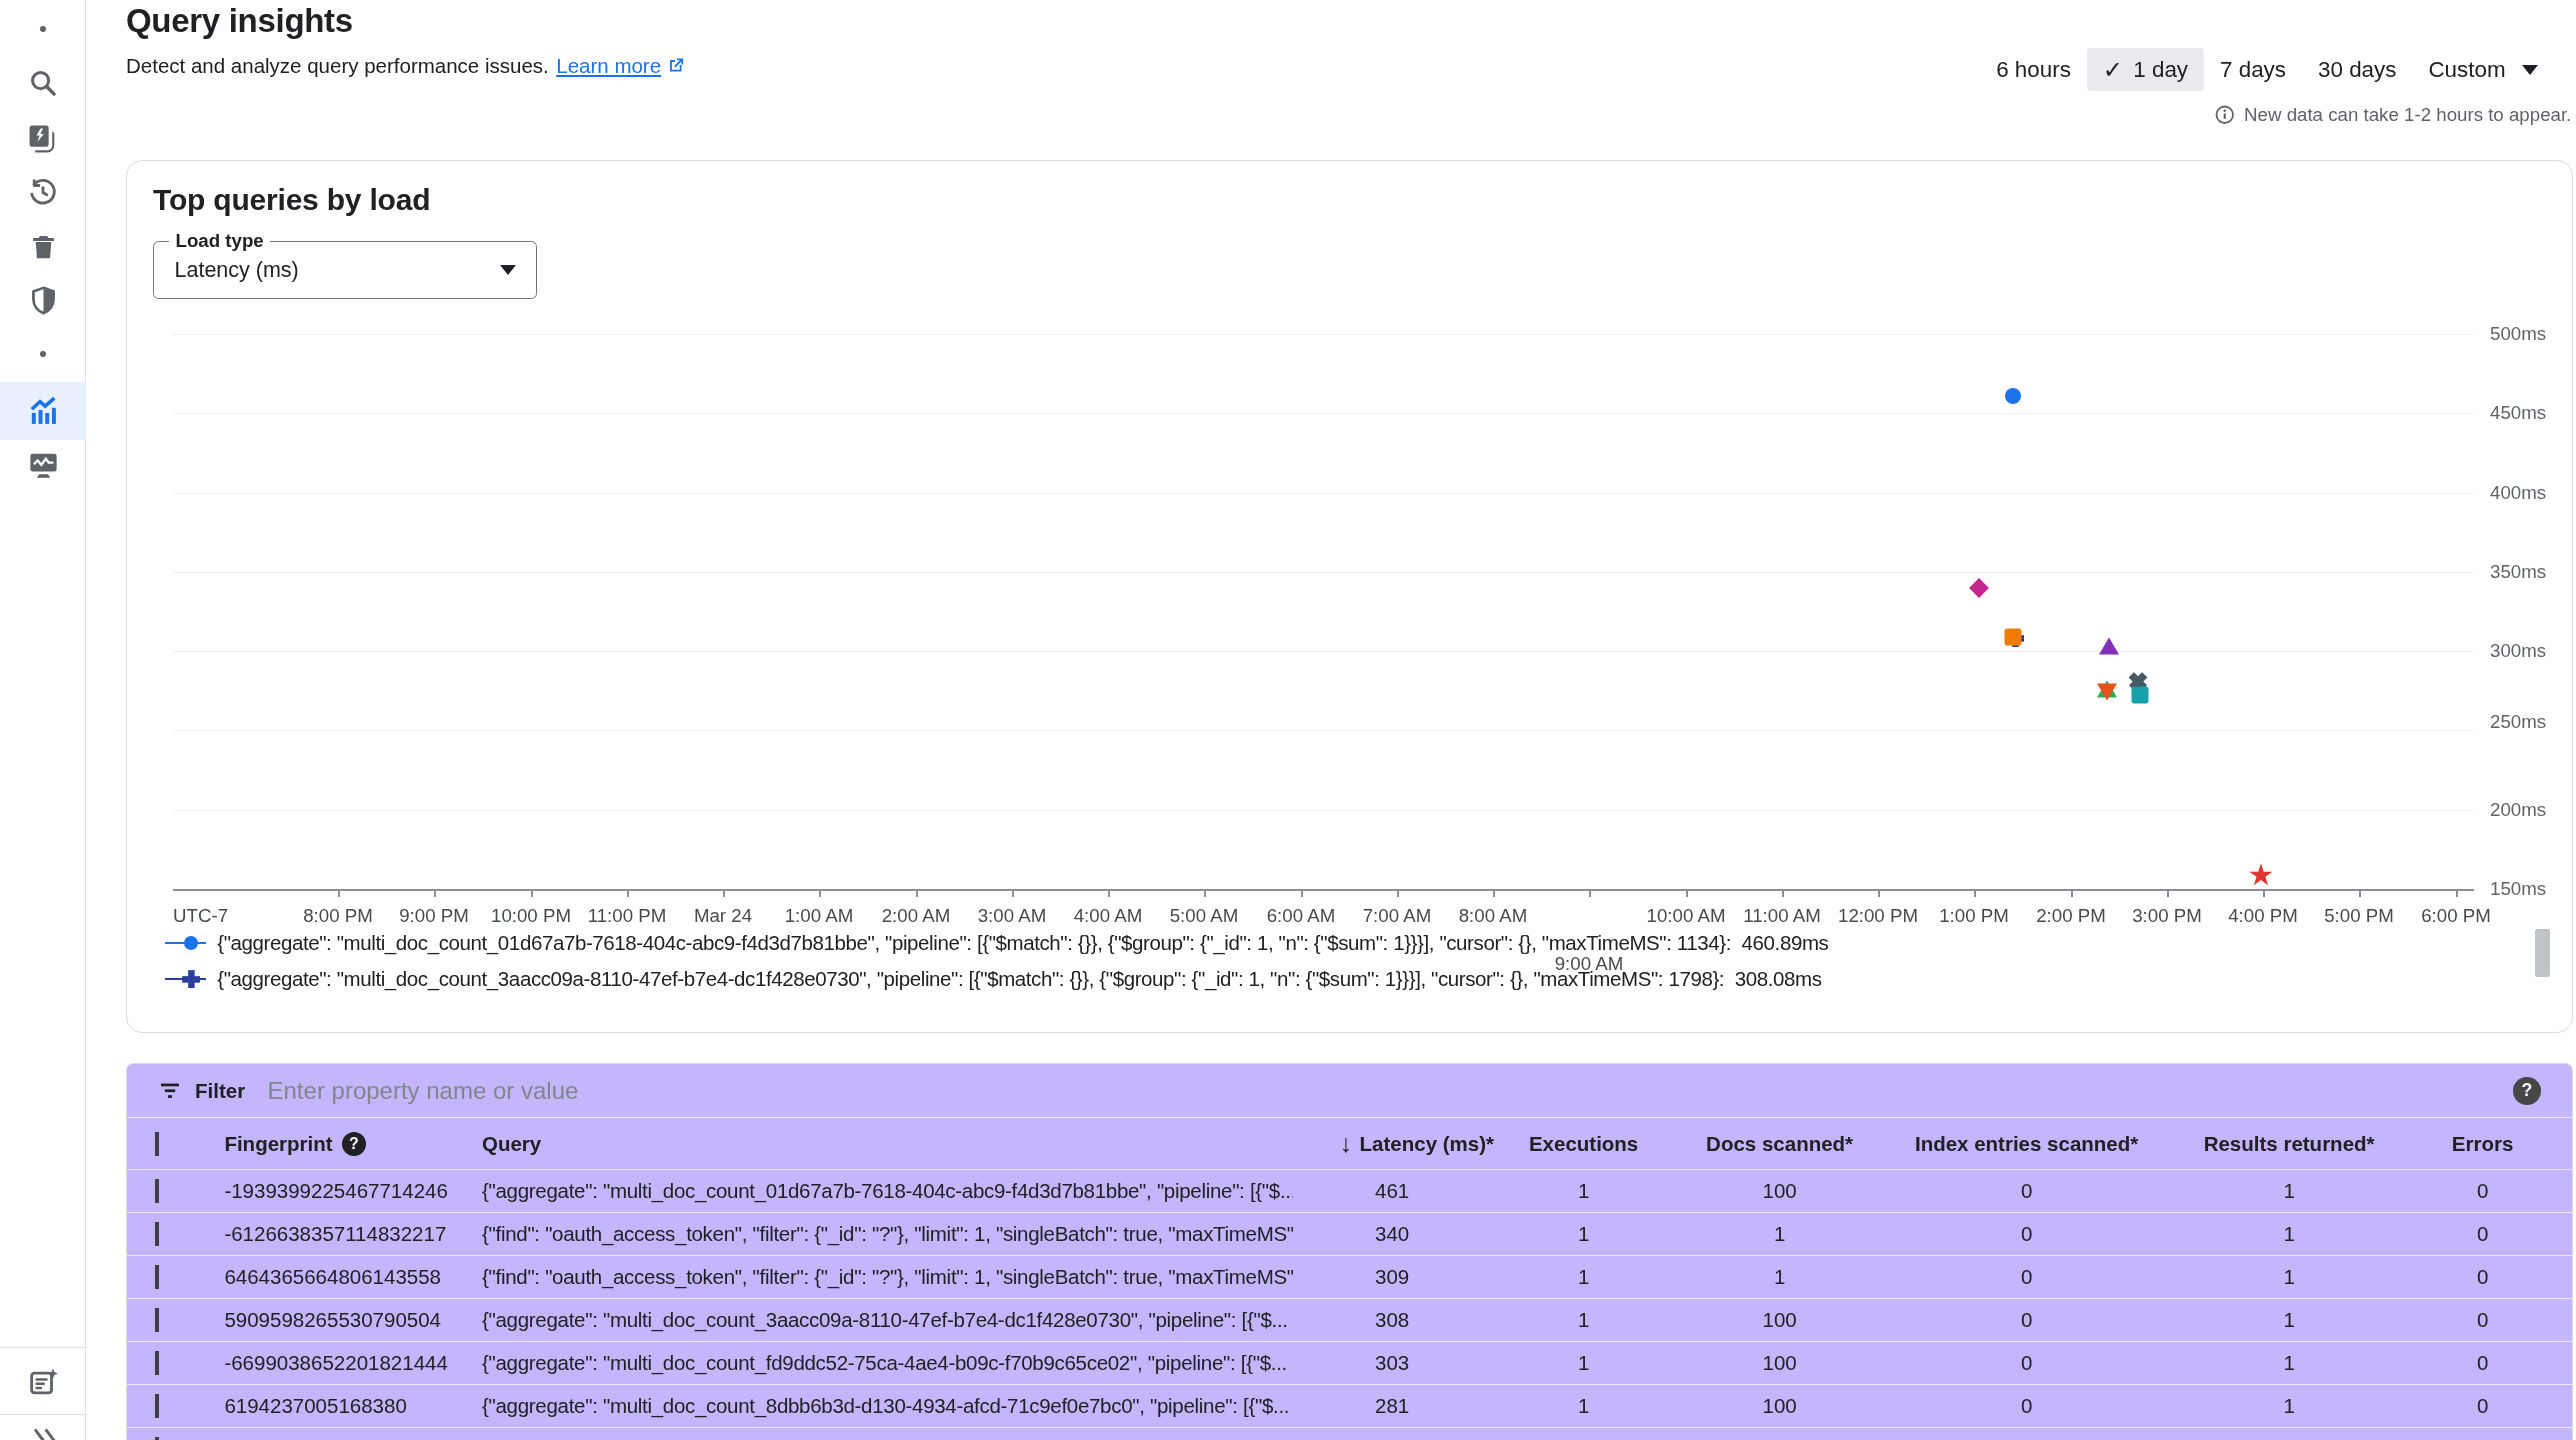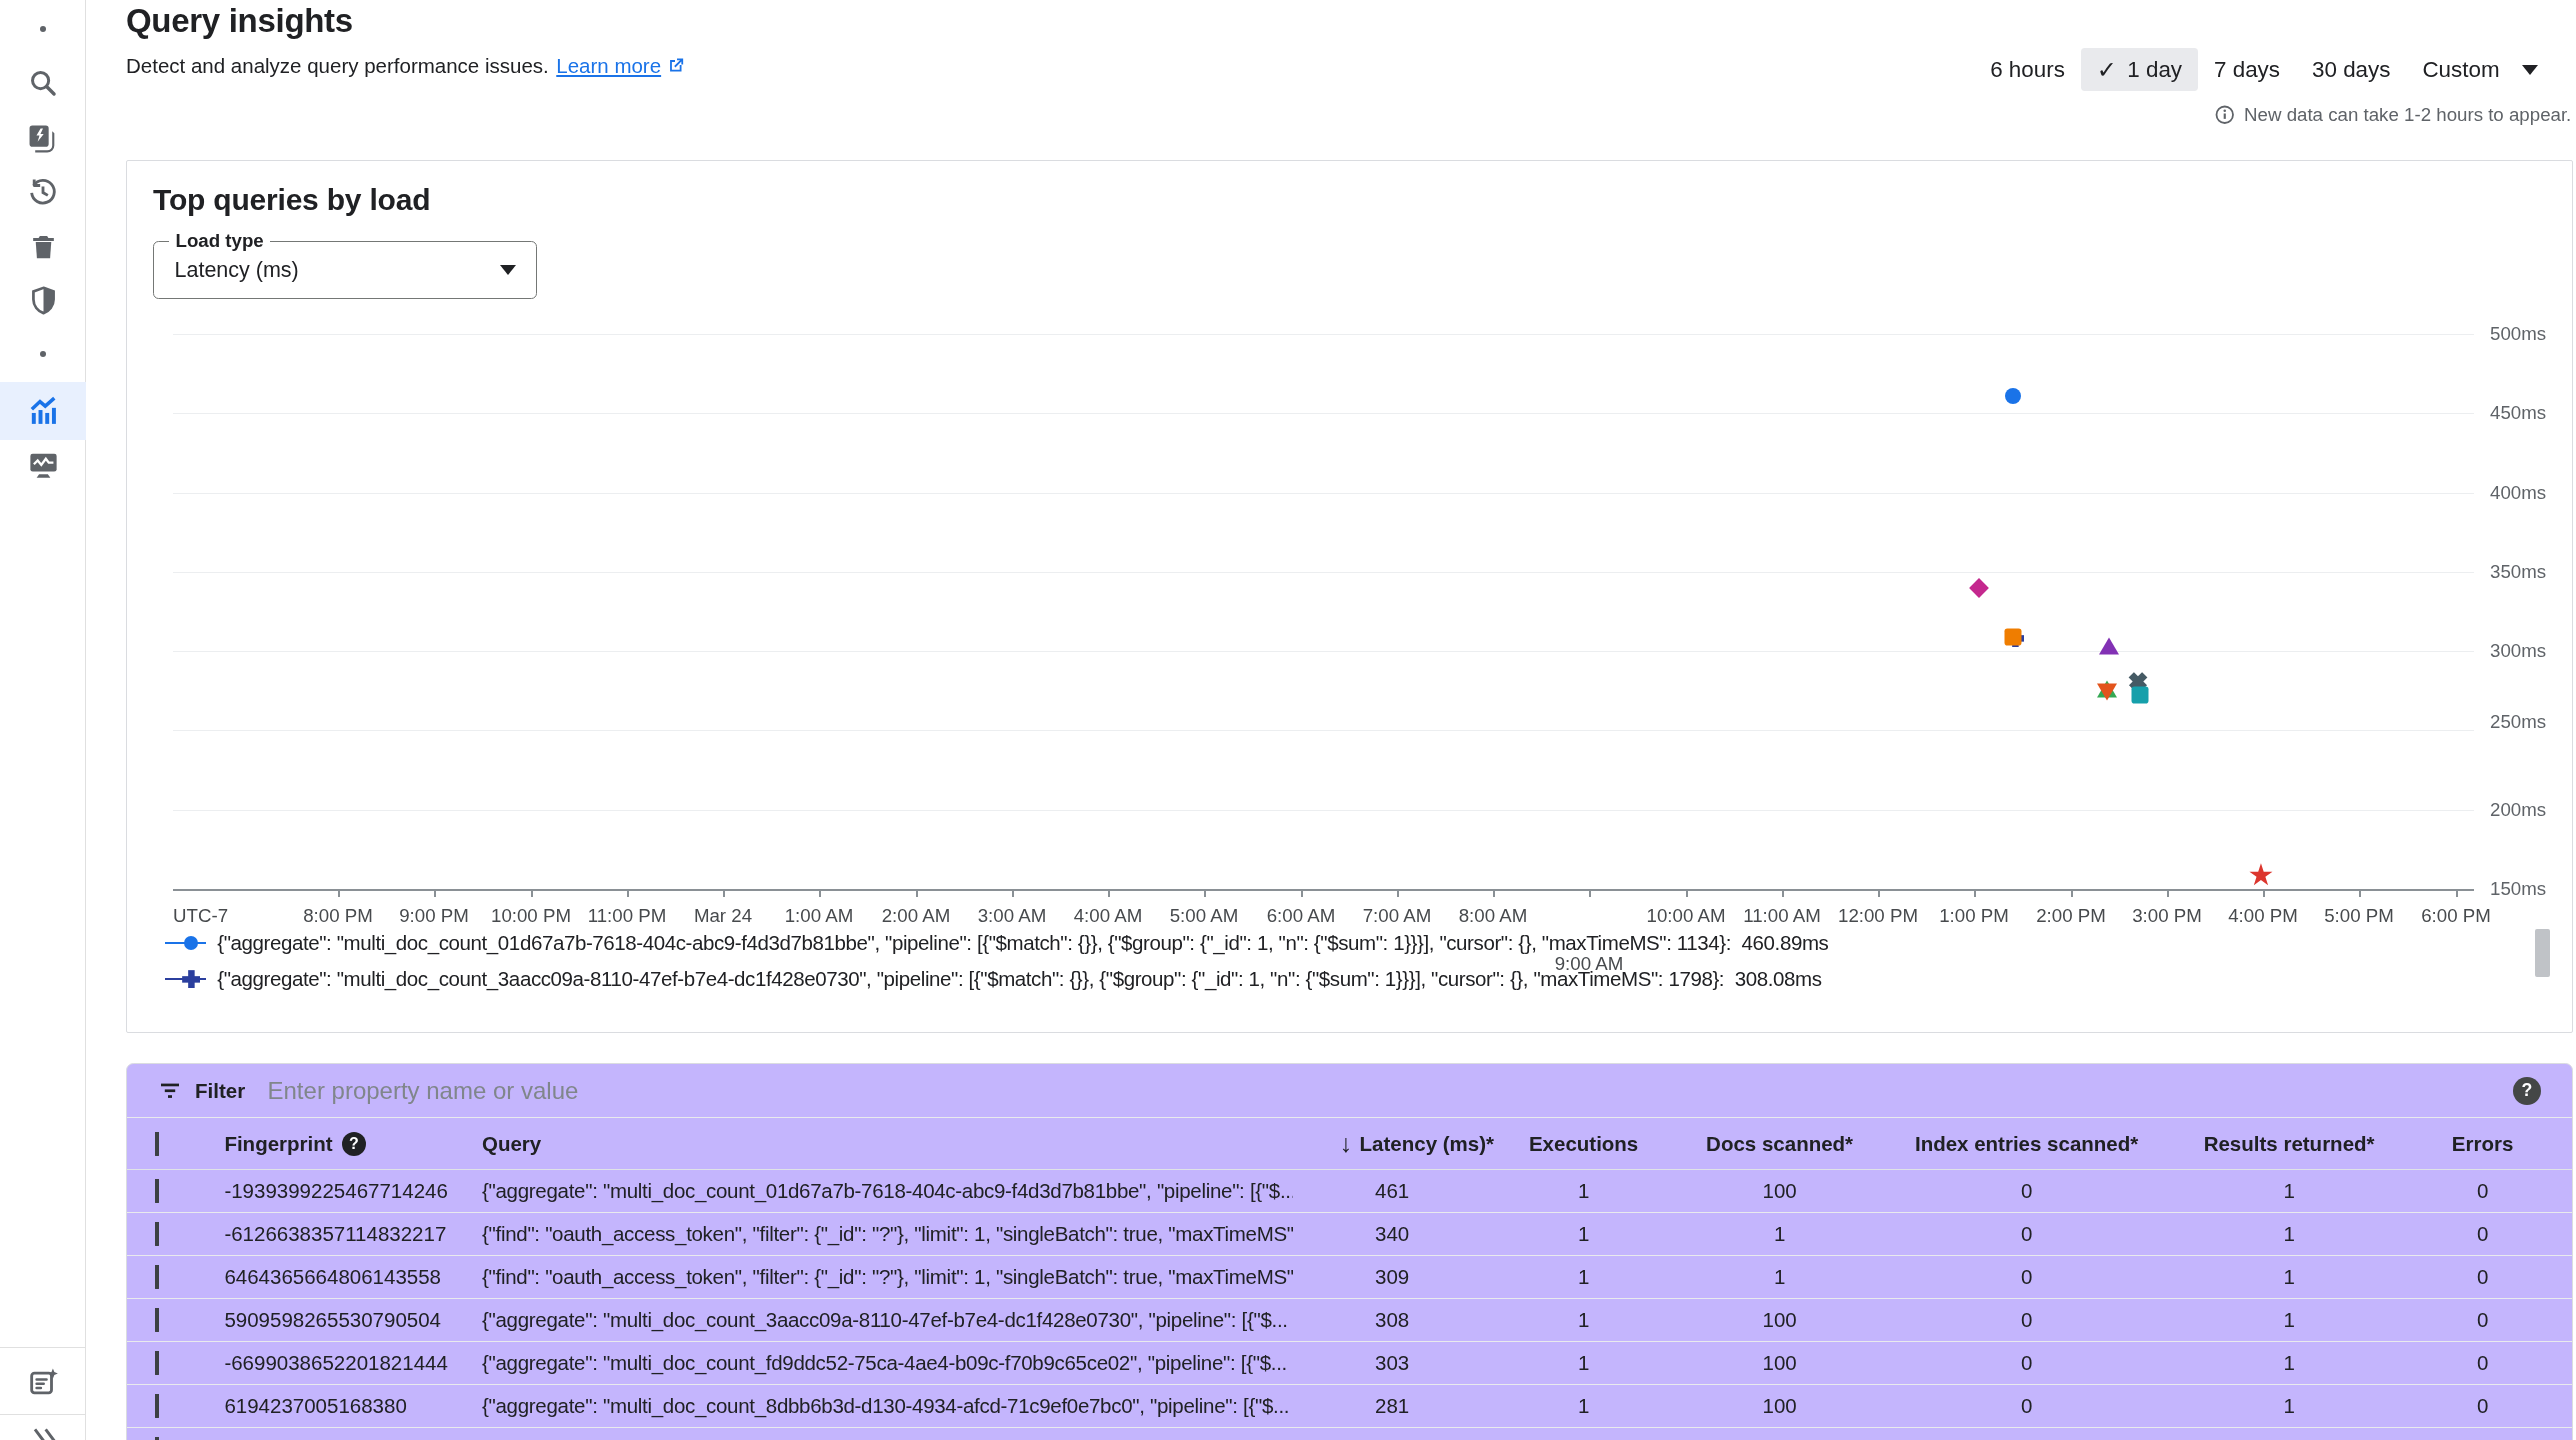--- a/index.html
+++ b/index.html
@@ -23,30 +23,30 @@
     letter-spacing:-0.3px; color:#202124; }
   .page-subtitle { position:absolute; left:126px; top:54px; display:flex; align-items:center;
     gap:7.5px; font-size:20.5px; color:#202124; }
   .learn-more { color:#1a73e8; text-decoration:underline; display:flex; align-items:center; gap:4.7px; cursor:pointer; }
 
   .time-chips { position:absolute; top:48px; right:22.4px; display:flex; align-items:center;
     font-size:22.4px; color:#202124; }
   .chip { padding:0 16px; height:43px; line-height:43px; cursor:pointer; white-space:nowrap; }
   .chip.selected { background:#e9eaed; border-radius:3.7px; display:flex; align-items:center; gap:10.3px; }
   .chip .check { font-size:24px; }
-  .chip.custom { display:flex; align-items:center; gap:22px; }
+  .chip.custom { display:flex; align-items:center; gap:16px; }
   .caret-down { width:0; height:0; border-left:8.4px solid transparent; border-right:8.4px solid transparent;
     border-top:10.3px solid #202124; }
 
   .freshness { position:absolute; top:104px; right:4.7px; display:flex; align-items:center; gap:8.4px;
     font-size:18.7px; color:#5f6368; }
 
   
   .chart-card { position:absolute; left:126px; top:160px; width:2447px; height:873px;
-    background:#fff; border:0.9px solid #dadce0; border-radius:2px; }
+    background:#fff; border:0.9px solid #dadce0; border-radius:16px; }
   .card-title { position:absolute; left:26px; top:22.4px; font-size:30px; font-weight:700;
     letter-spacing:-0.2px; color:#202124; }
   .load-select { position:absolute; left:26px; top:80px; width:384px; height:58px;
     border:0.9px solid #747775; border-radius:5.6px; display:flex; align-items:center;
     padding:0 20.5px; cursor:pointer; background:#fff; }
   .load-select .flabel { position:absolute; left:15px; top:-12px; background:#fff; padding:0 6.5px;
     font-size:18.7px; font-weight:700; color:#202124; }
   .load-select .value { font-size:21.5px; color:#202124; flex:1; }
   .load-select .caret-down { border-left-width:8.4px; border-right-width:8.4px; border-top-width:10.3px; }
 

